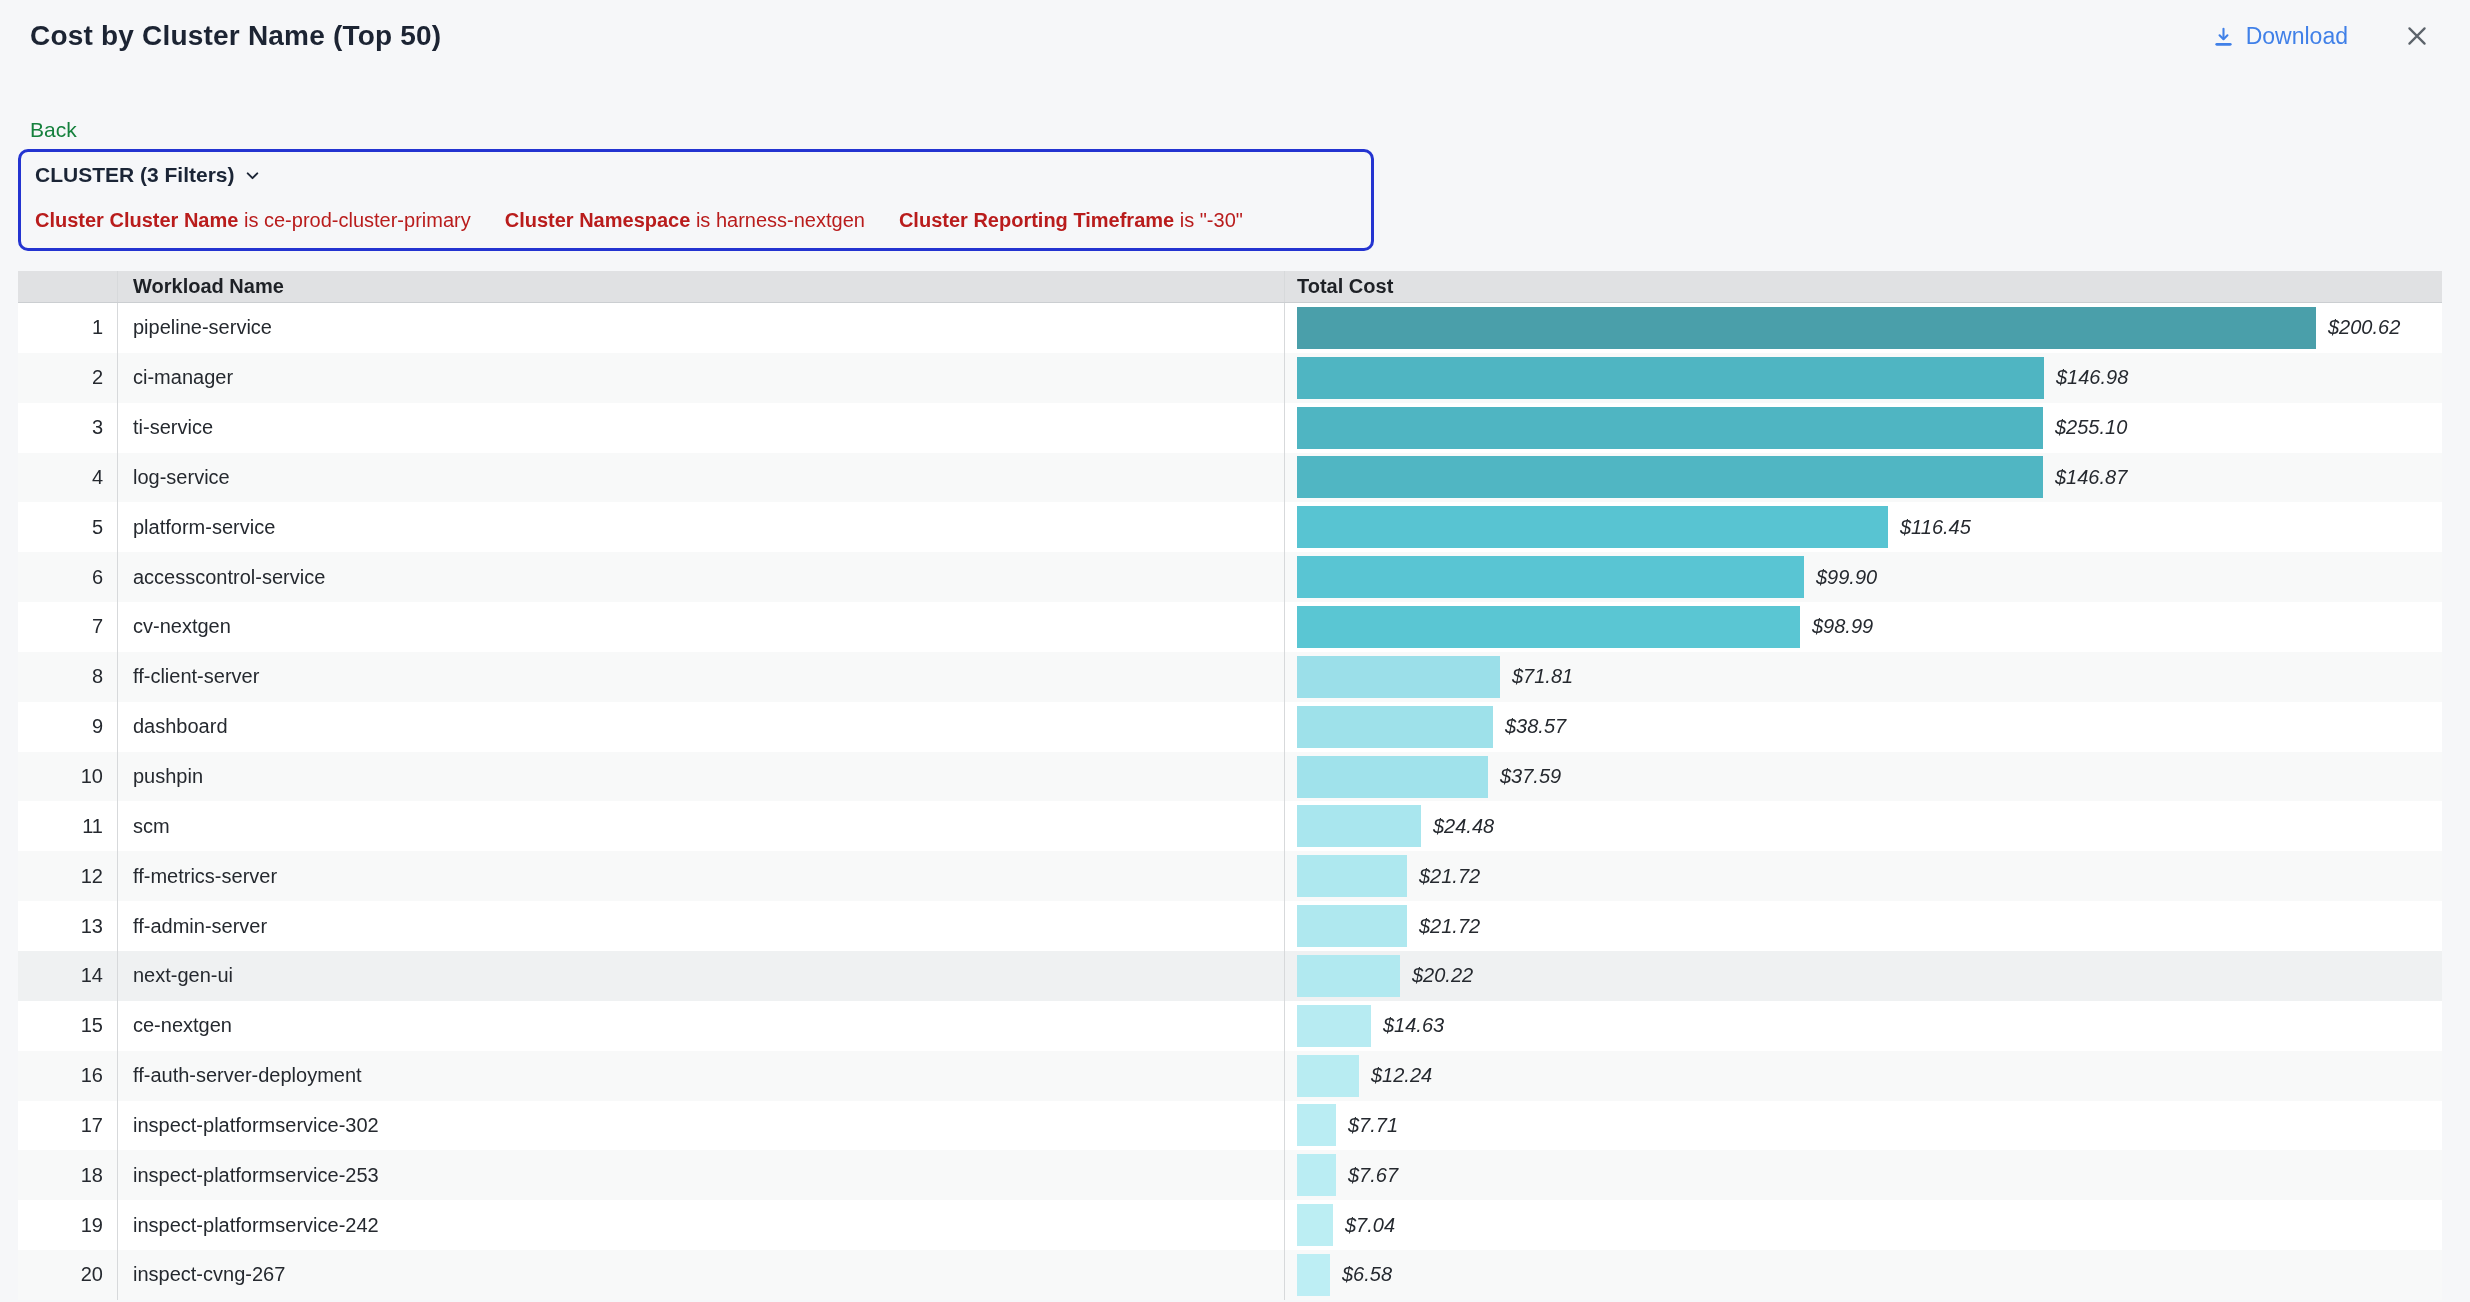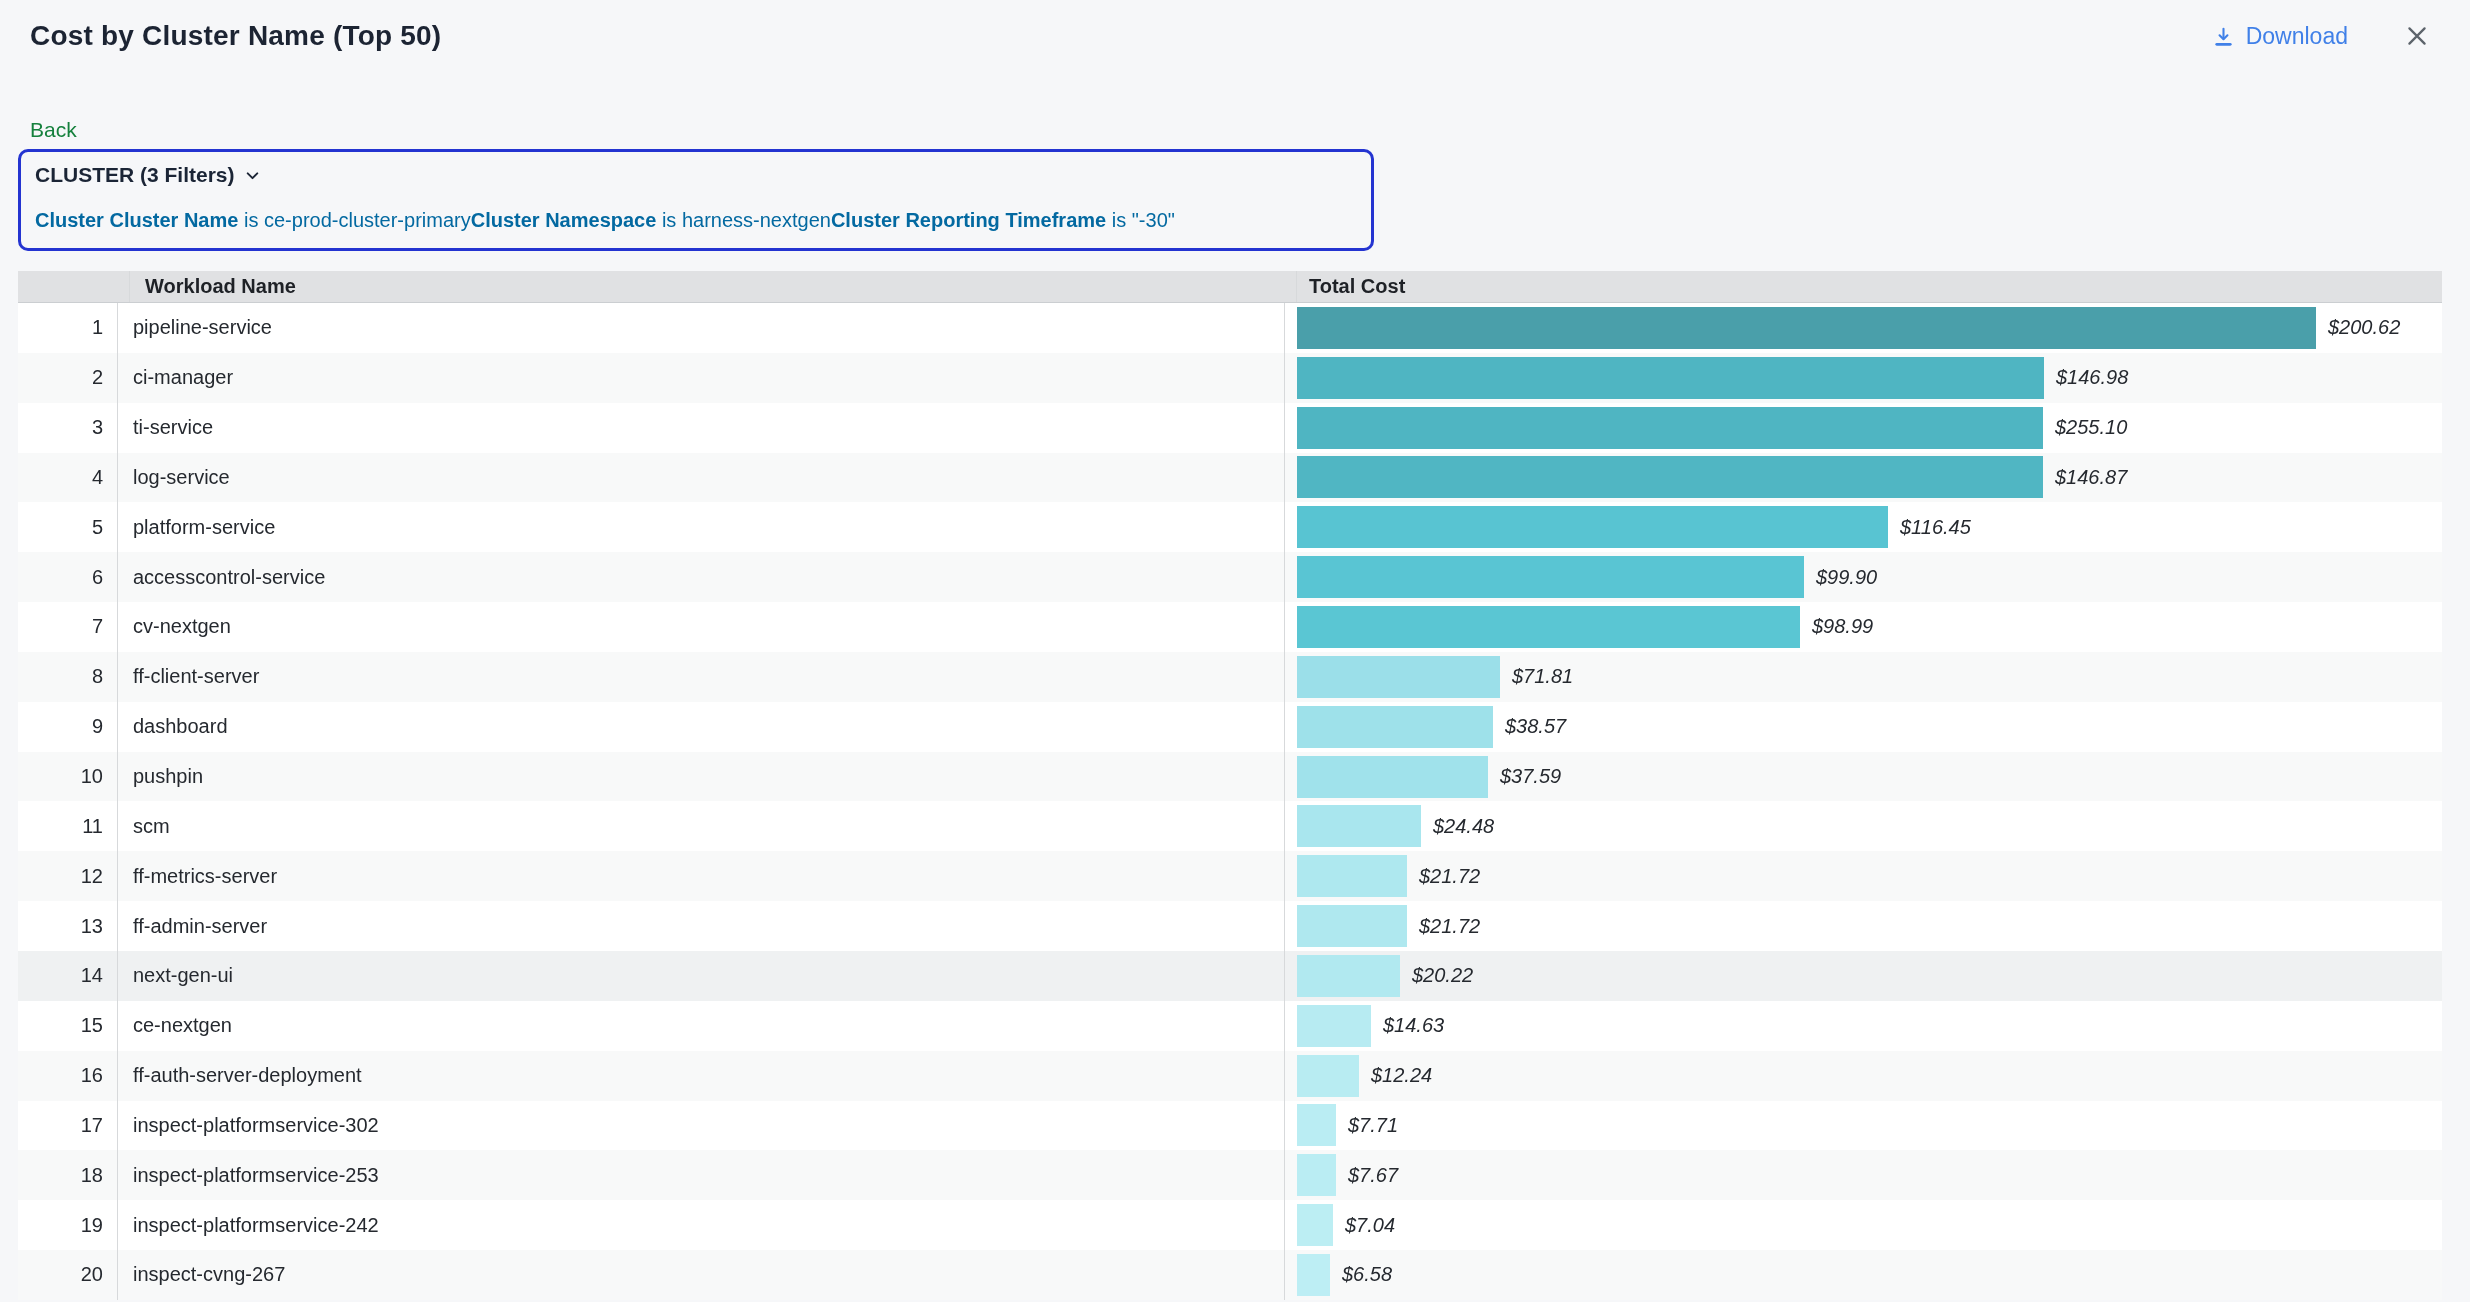--- a/index.html
+++ b/index.html
@@ -43,32 +43,32 @@
     width: 1356px;
     border: 3px solid #2434d1;
     border-radius: 10px;
     padding: 11px 14px 16px 14px;
   }
   .filter-summary {
     display: inline-flex; align-items: center; gap: 9px;
     font-size: 21px; font-weight: 600; color: #1b2536; cursor: pointer;
   }
   .filter-list {
-    margin-top: 22px; display: flex; 
-    font-size: 20px; color: #0369a1; white-space: nowrap;
+    margin-top: 22px; display: flex; gap: 34px;
+    font-size: 20px; color: #b91c1c; white-space: nowrap;
   }
   .filter-item .f-field { font-weight: 600; }
   .filter-item .f-op, .filter-item .f-val { font-weight: 400; }
 
   
   .cost-table { margin: 20px 28px 0 18px; width: 2424px; background:#fff; }
   .thead {
     display: flex; align-items: stretch; height: 32px;
     background: #e0e1e3; border-bottom: 1px solid #cbced1;
-    font-weight: 700; font-size: 20px; color: #1e2126; padding-left: 12px;
+    font-weight: 700; font-size: 20px; color: #1e2126;
   }
   .col-rank  { width: 100px; flex: none; display:flex; align-items:center; justify-content:flex-end; padding-right: 14px; border-right: 1px solid #d7d9db; }
   .col-name  { width: 1167px; flex: none; display:flex; align-items:center; padding-left: 15px; border-right: 1px solid #d7d9db; }
   .col-cost  { flex: 1; display:flex; align-items:center; padding-left: 12px; }
 
   .trow {
     display: flex; align-items: stretch; height: 49.85px;
     background: #ffffff; font-size: 20px; color: #25292f; cursor: pointer;
   }
   .trow:nth-child(even) { background: #f8f9f9; }

